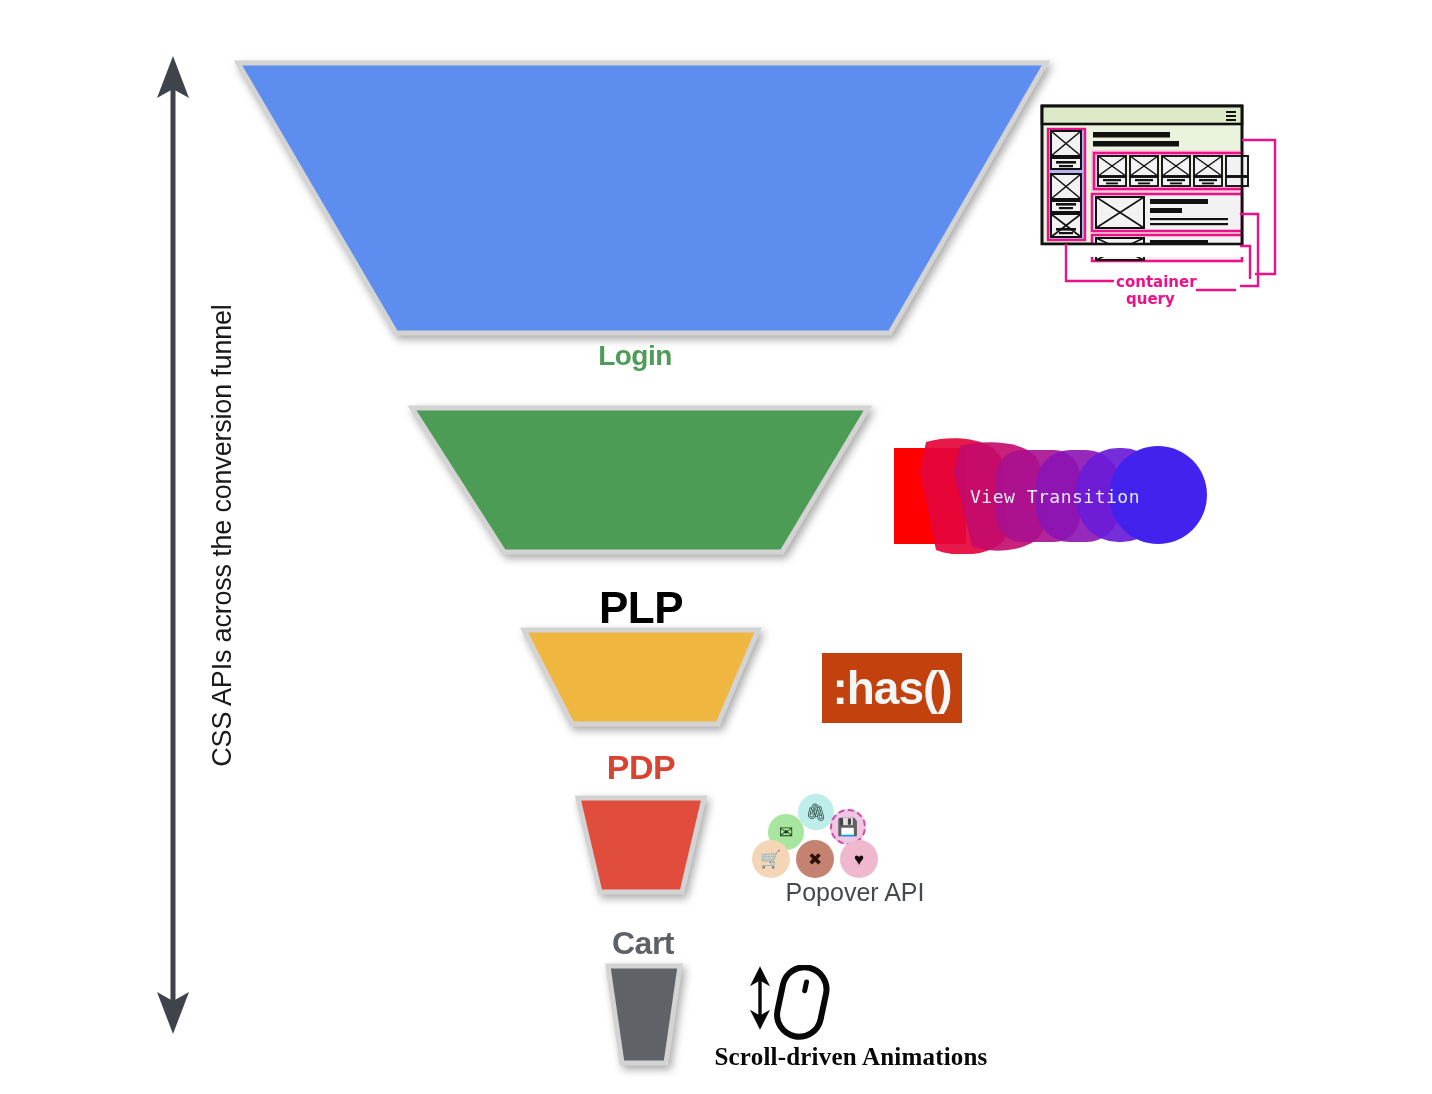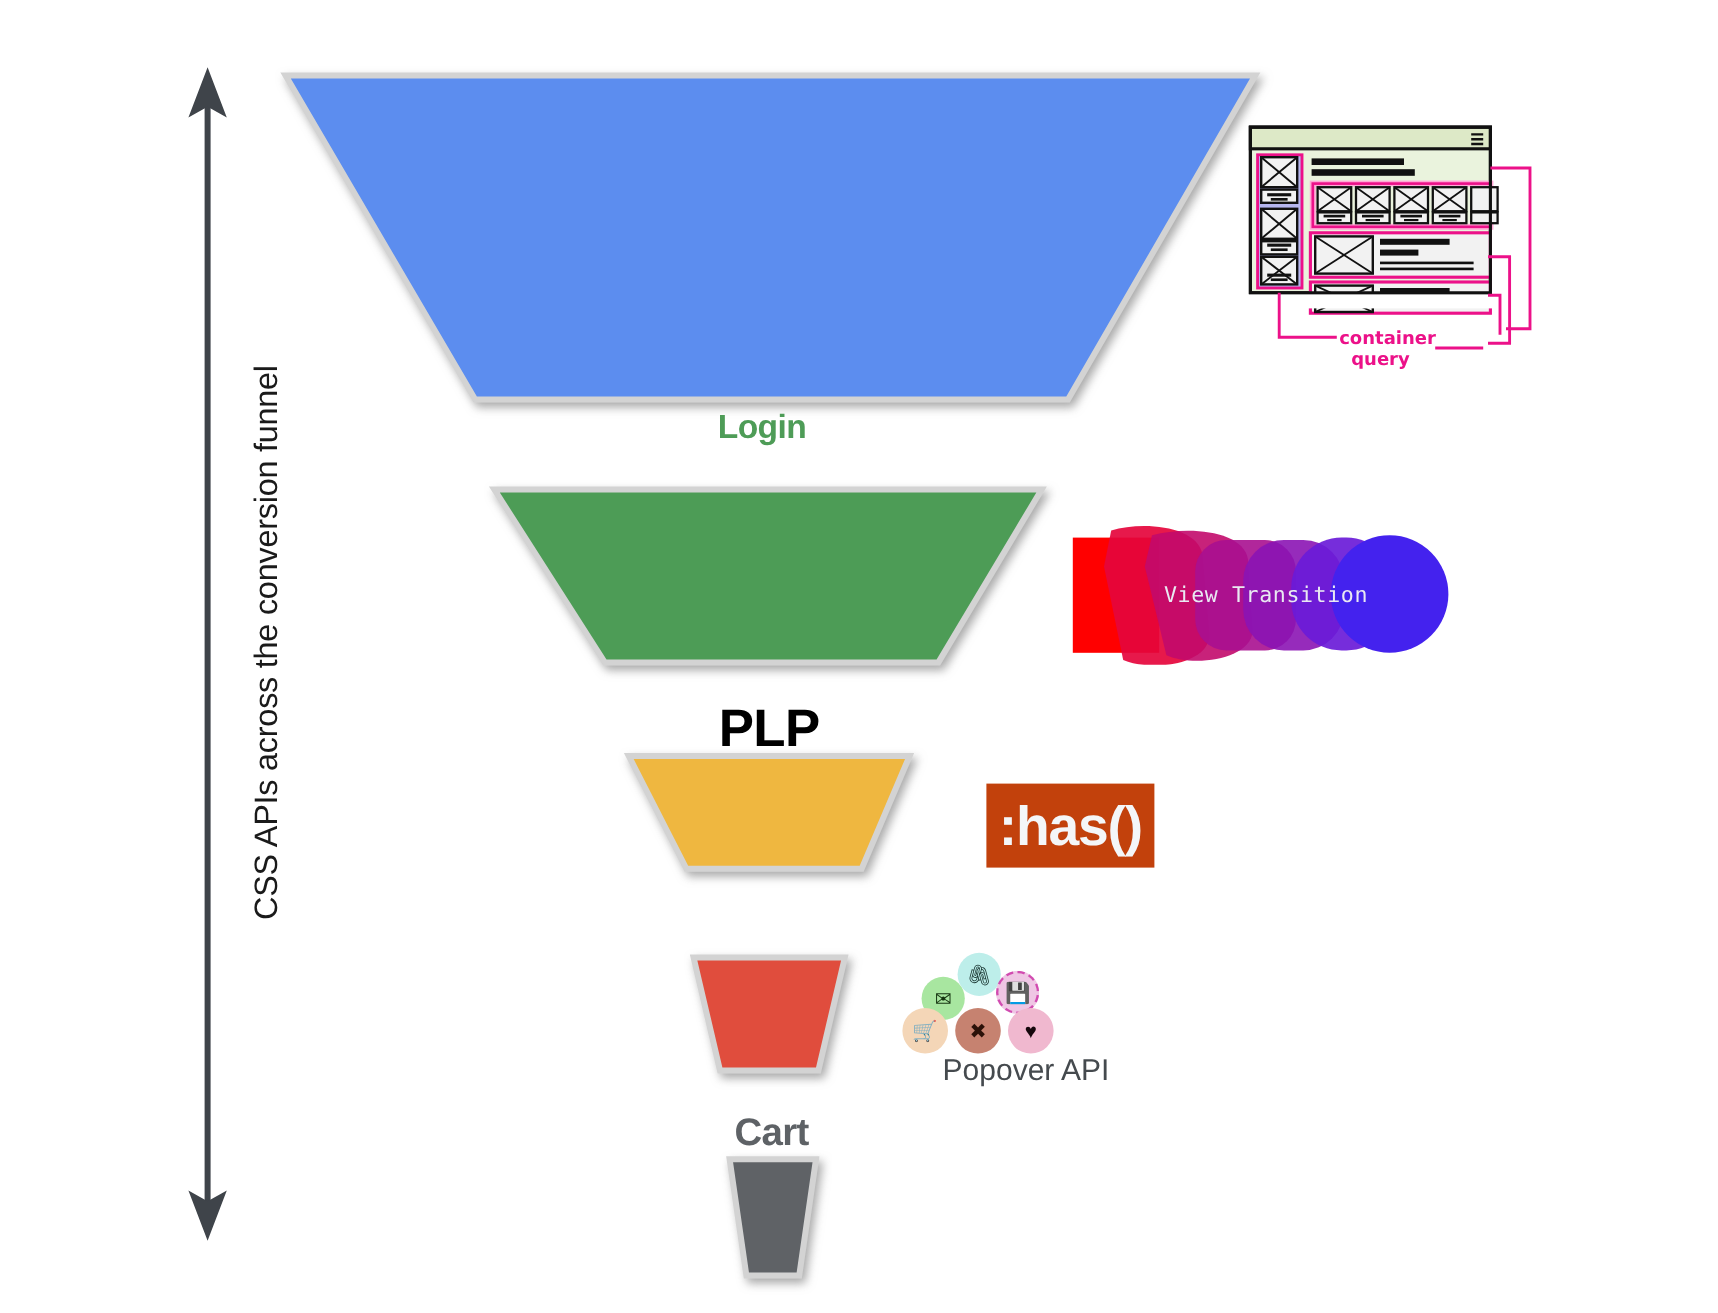--- a/index.html
+++ b/index.html
@@ -184,20 +184,21 @@
     </svg>
   </div>
 
   <div class="stage-label" style="left:391px; top:583px; width:500px; font-size:44px; color:#000000;">PLP</div>
   <div class="funnel-seg" style="left:512px; top:620px;">
     <svg width="270" height="118" viewBox="0 0 270 118">
       <polygon points="12,10 246,10 206,104 60,104" fill="#efb740" stroke="#d3d3d3" stroke-width="5" filter="url(#segshadow)"></polygon>
     </svg>
   </div>
 
+  <div class="stage-label" style="left:391px; top:748px; width:500px; font-size:34px; color:#d9432f;">PDP</div>
   <div class="funnel-seg" style="left:558px; top:788px;">
     <svg width="170" height="125" viewBox="0 0 170 125">
       <polygon points="20,10 146,10 124,104 42,104" fill="#e04e3c" stroke="#d3d3d3" stroke-width="5" filter="url(#segshadow)"></polygon>
     </svg>
   </div>
 
   <div class="stage-label" style="left:393px; top:925px; width:500px; font-size:32px; color:#5e6266;">Cart</div>
   <div class="funnel-seg" style="left:590px; top:955px;">
     <svg width="110" height="126" viewBox="0 0 110 126">
       <polygon points="18,11 90,11 76,108 32,108" fill="#5e6266" stroke="#d3d3d3" stroke-width="5" filter="url(#segshadow)"></polygon>
@@ -349,14 +350,30 @@
     </div>
     <div class="pop-bubble" style="left:56px; top:48px; width:38px; height:38px; background:#c68270; color:#2b1108;">
       <span>✖</span>
     </div>
     <div class="pop-bubble" style="left:100px; top:48px; width:38px; height:38px; background:#f0b8cf; color:#15070c;">
       <span>♥</span>
     </div>
     <div id="popover-label">Popover API</div>
   </div>
 
+  <div id="scroll-wrap">
+    <svg width="290" height="80" viewBox="0 0 290 80">
+
+      <g stroke="#080808" stroke-width="3.4" fill="#080808">
+        <line x1="54" y1="14" x2="54" y2="52"></line>
+        <polygon points="54,5 60,17 54,13.5 48,17"></polygon>
+        <polygon points="54,61 60,49 54,52.5 48,49"></polygon>
+      </g>
+
+      <g transform="rotate(12 96 36)">
+        <rect x="74" y="2" width="44" height="70" rx="22" fill="#ffffff" stroke="#080808" stroke-width="6"></rect>
+        <rect x="94" y="14" width="5" height="14" rx="2.5" fill="#080808"></rect>
+      </g>
+    </svg>
+    <div id="scroll-label">Scroll-driven Animations</div>
+  </div>
 
 </div>
 
 </body></html>

